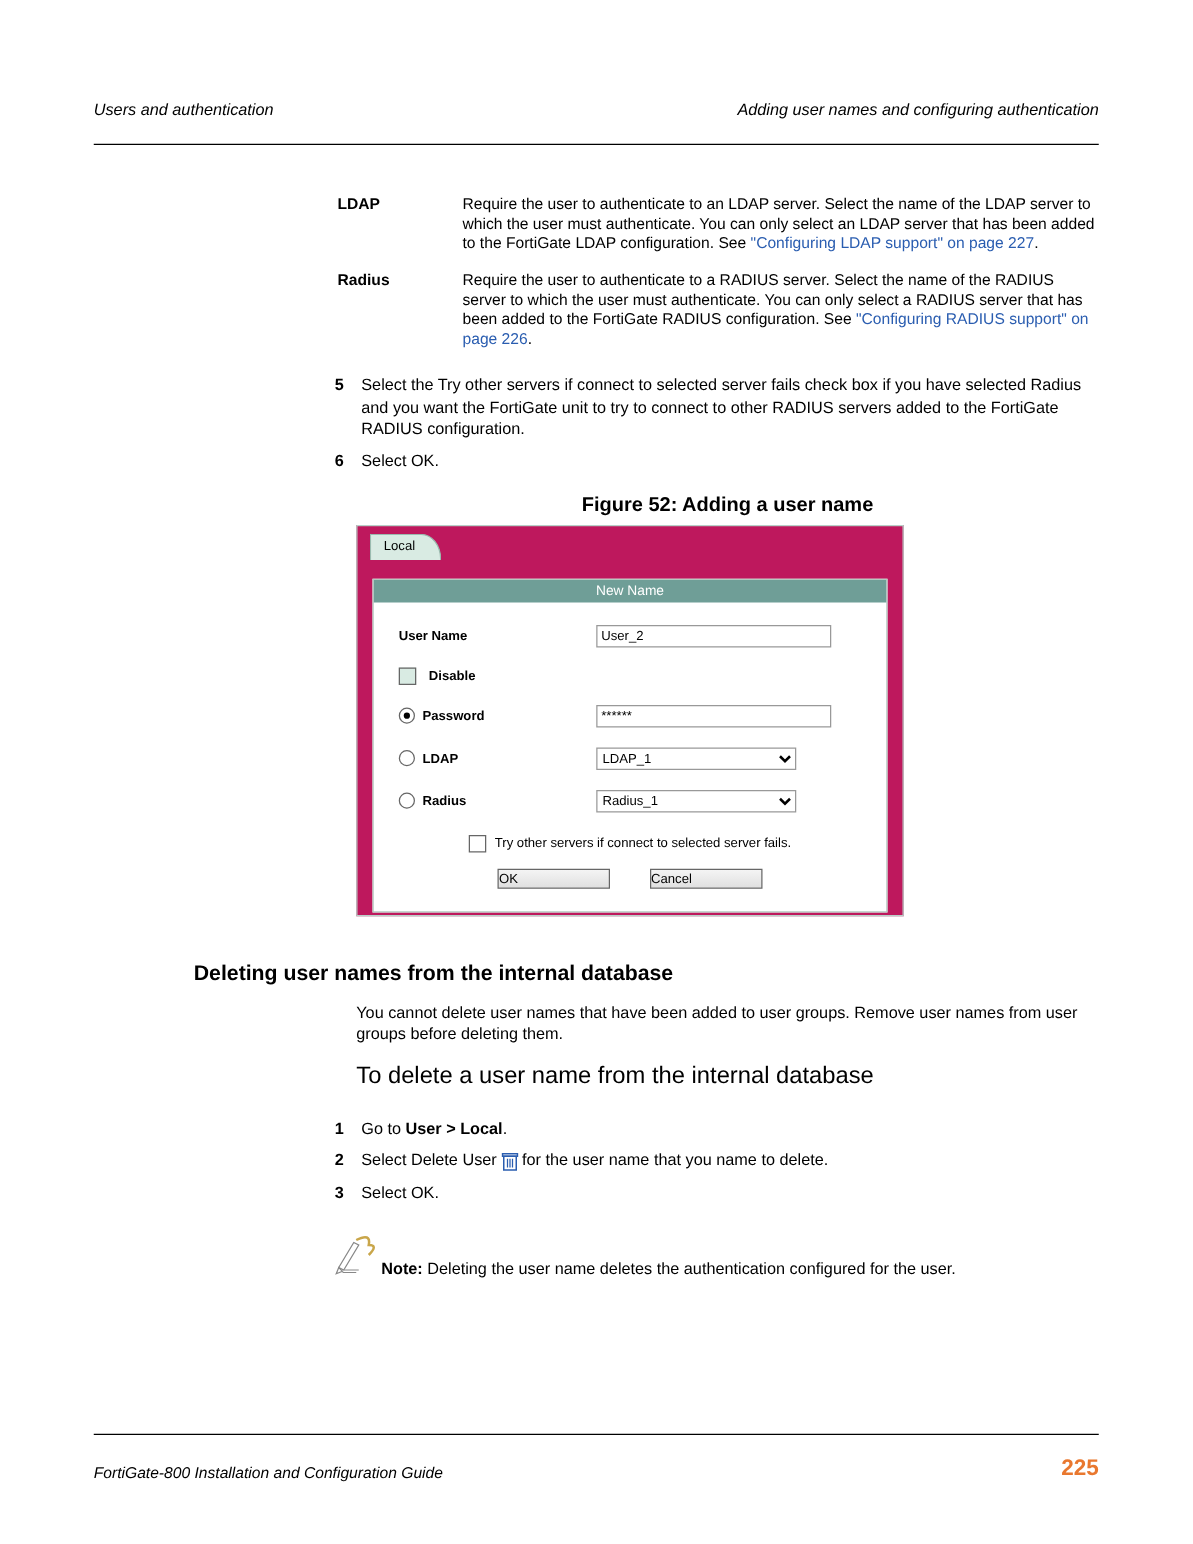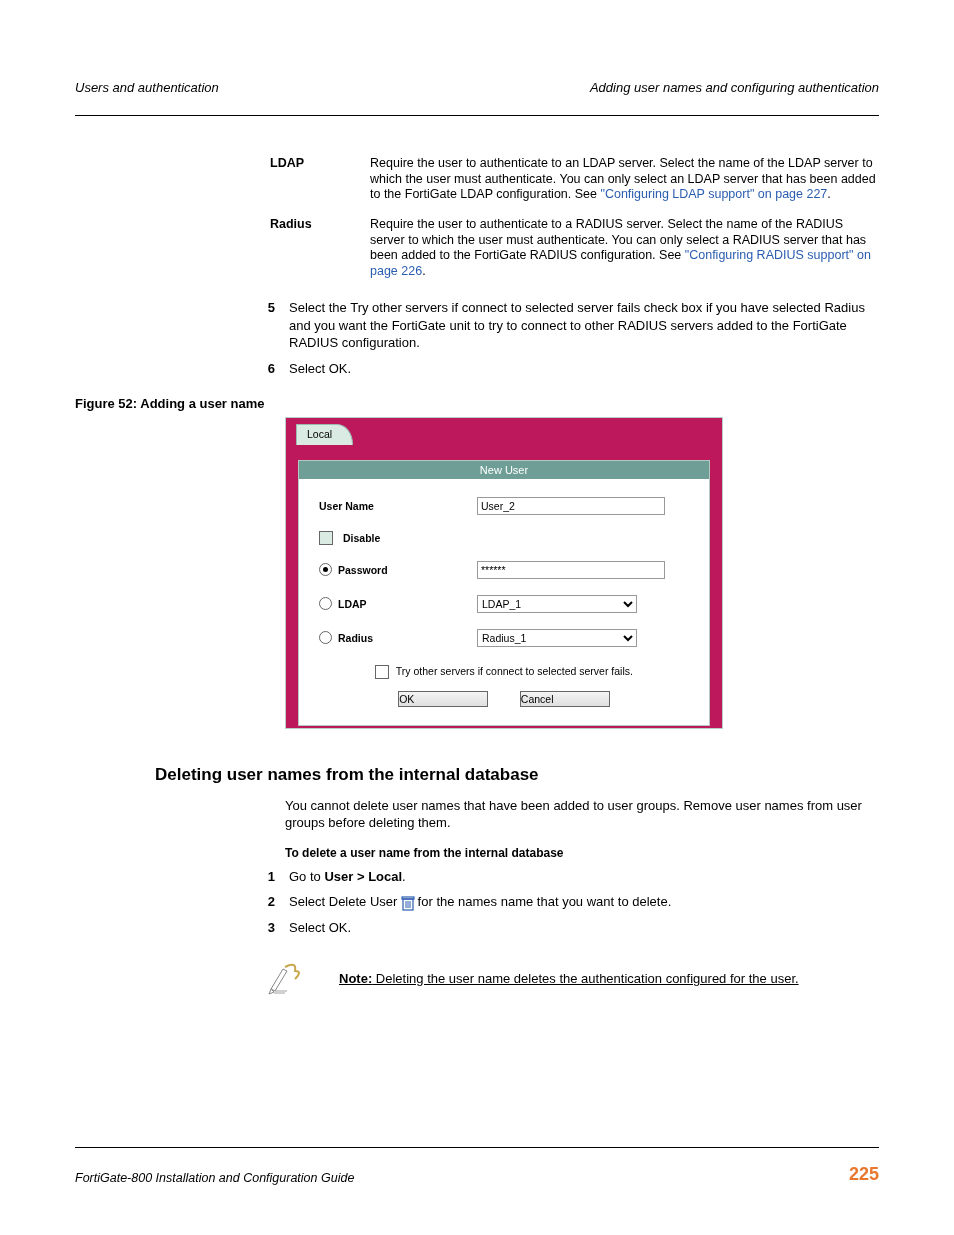--- a/index.html
+++ b/index.html
@@ -59,23 +59,25 @@
     width: 30px;
     text-align: right;
     margin-right: 14px;
     flex-shrink: 0;
   }
   .step-text {
     flex: 1;
   }
   .figure-caption {
     font-weight: bold;
-    font-size: 13px;
+    font-size: 16px;
+    margin-left: 210px;
     margin-top: 18px;
     margin-bottom: 6px;
+    text-align: center;
   }
   
   .fig-outer {
     margin-left: 210px;
     width: 438px;
     background: #be185d;
     border: 1px solid #b8d0c8;
     box-sizing: border-box;
     padding-bottom: 2px;
   }
@@ -179,39 +181,38 @@
     font-weight: bold;
     margin: 36px 0 12px 80px;
   }
   .body-para {
     margin-left: 210px;
     font-size: 13px;
     line-height: 1.35;
     margin-bottom: 14px;
   }
   .sub-heading {
-    font-weight: bold;
+    font-weight: normal;
     margin-left: 210px;
-    margin-bottom: 8px;
-    font-size: 12px;
+    margin-bottom: 22px;
+    font-size: 19px;
   }
   .trash-icon {
     display: inline-block;
     width: 13px;
     position: relative;
     vertical-align: middle;
   }
   .trash-icon svg { display:block; }
   .note-row {
     display: flex;
-    align-items: center;
+    align-items: flex-end;
     margin-left: 190px;
     margin-top: 24px;
-    gap: 34px;
-    text-decoration: underline;
+    gap: 0;
   }
   .note-icon svg { display:block; }
   .note-text { font-size: 13px; }
   .note-text b { font-weight: bold; }
   .footer {
     position: absolute;
     bottom: 50px;
     left: 75px;
     right: 75px;
     border-top: 1px solid #000;
@@ -264,21 +265,21 @@
     <div class="step-text">Select OK.</div>
   </div>
 
   <div class="figure-caption">Figure 52: Adding a user name</div>
 
   <div class="fig-outer">
     <div class="tab-strip">
       <span class="tab">Local</span>
     </div>
     <div class="form-card">
-      <div class="card-title">New User</div>
+      <div class="card-title">New Name</div>
       <div class="form-body">
         <div class="form-row">
           <div class="form-label-cell bold">
               <span>User Name</span>
             </div>
           <input class="txt" value="User_2" style="">
         </div>
         <div class="form-row">
           <div class="form-label-cell bold">
             <span class="chk"></span>
@@ -332,21 +333,21 @@
     <div class="step-num">2</div>
     <div class="step-text">
       <span>Select Delete User </span><span class="trash-icon">
         <svg width="14" height="16" viewBox="0 0 14 16">
           <rect x="2" y="4" width="10" height="11" fill="none" stroke="#2a5db0" stroke-width="1.2"></rect>
           <rect x="1" y="2" width="12" height="2" fill="none" stroke="#2a5db0" stroke-width="1.2"></rect>
           <line x1="5" y1="6" x2="5" y2="13" stroke="#2a5db0" stroke-width="1"></line>
           <line x1="7" y1="6" x2="7" y2="13" stroke="#2a5db0" stroke-width="1"></line>
           <line x1="9" y1="6" x2="9" y2="13" stroke="#2a5db0" stroke-width="1"></line>
         </svg>
-      </span><span> for the names name that you want to delete.</span>
+      </span><span> for the user name that you name to delete.</span>
     </div>
   </div>
   <div class="step-row">
     <div class="step-num">3</div>
     <div class="step-text">Select OK.</div>
   </div>
 
   <div class="note-row">
     <span class="note-icon">
       <svg width="40" height="36" viewBox="0 0 40 36">

